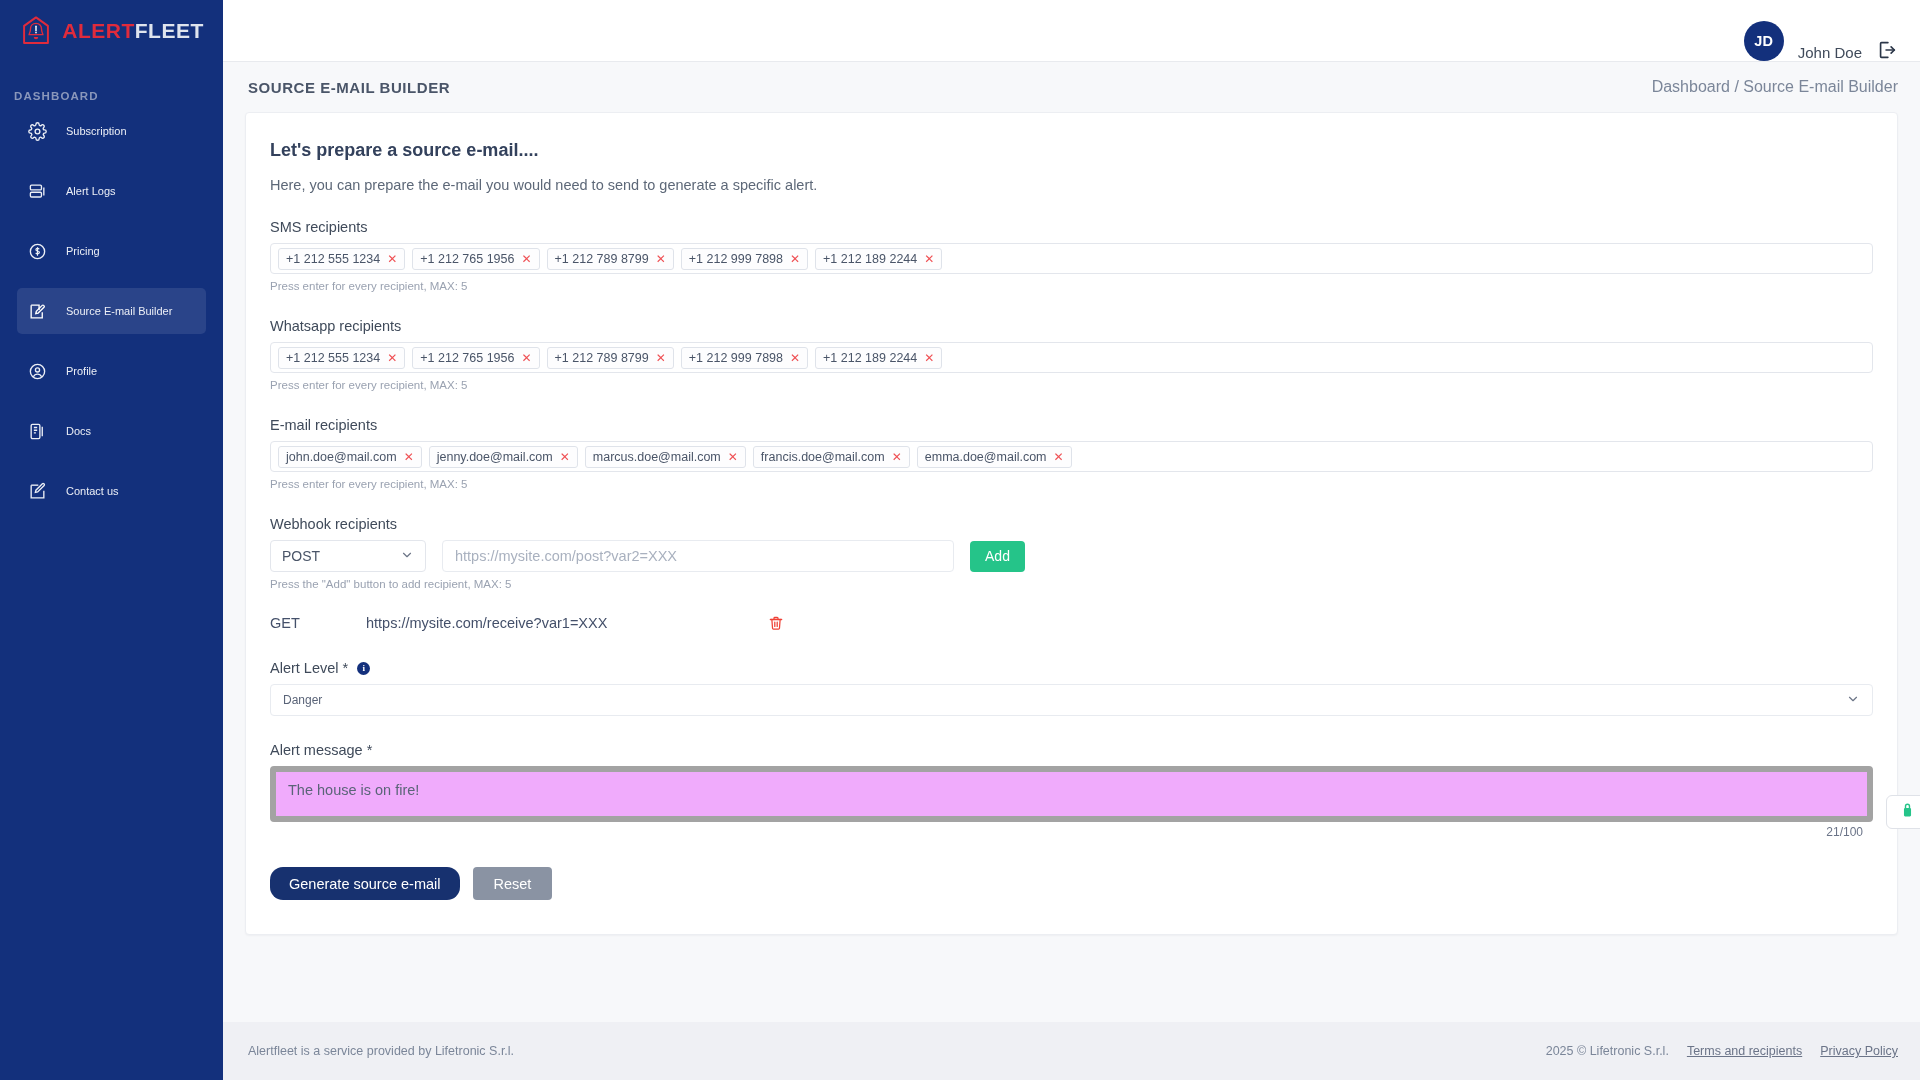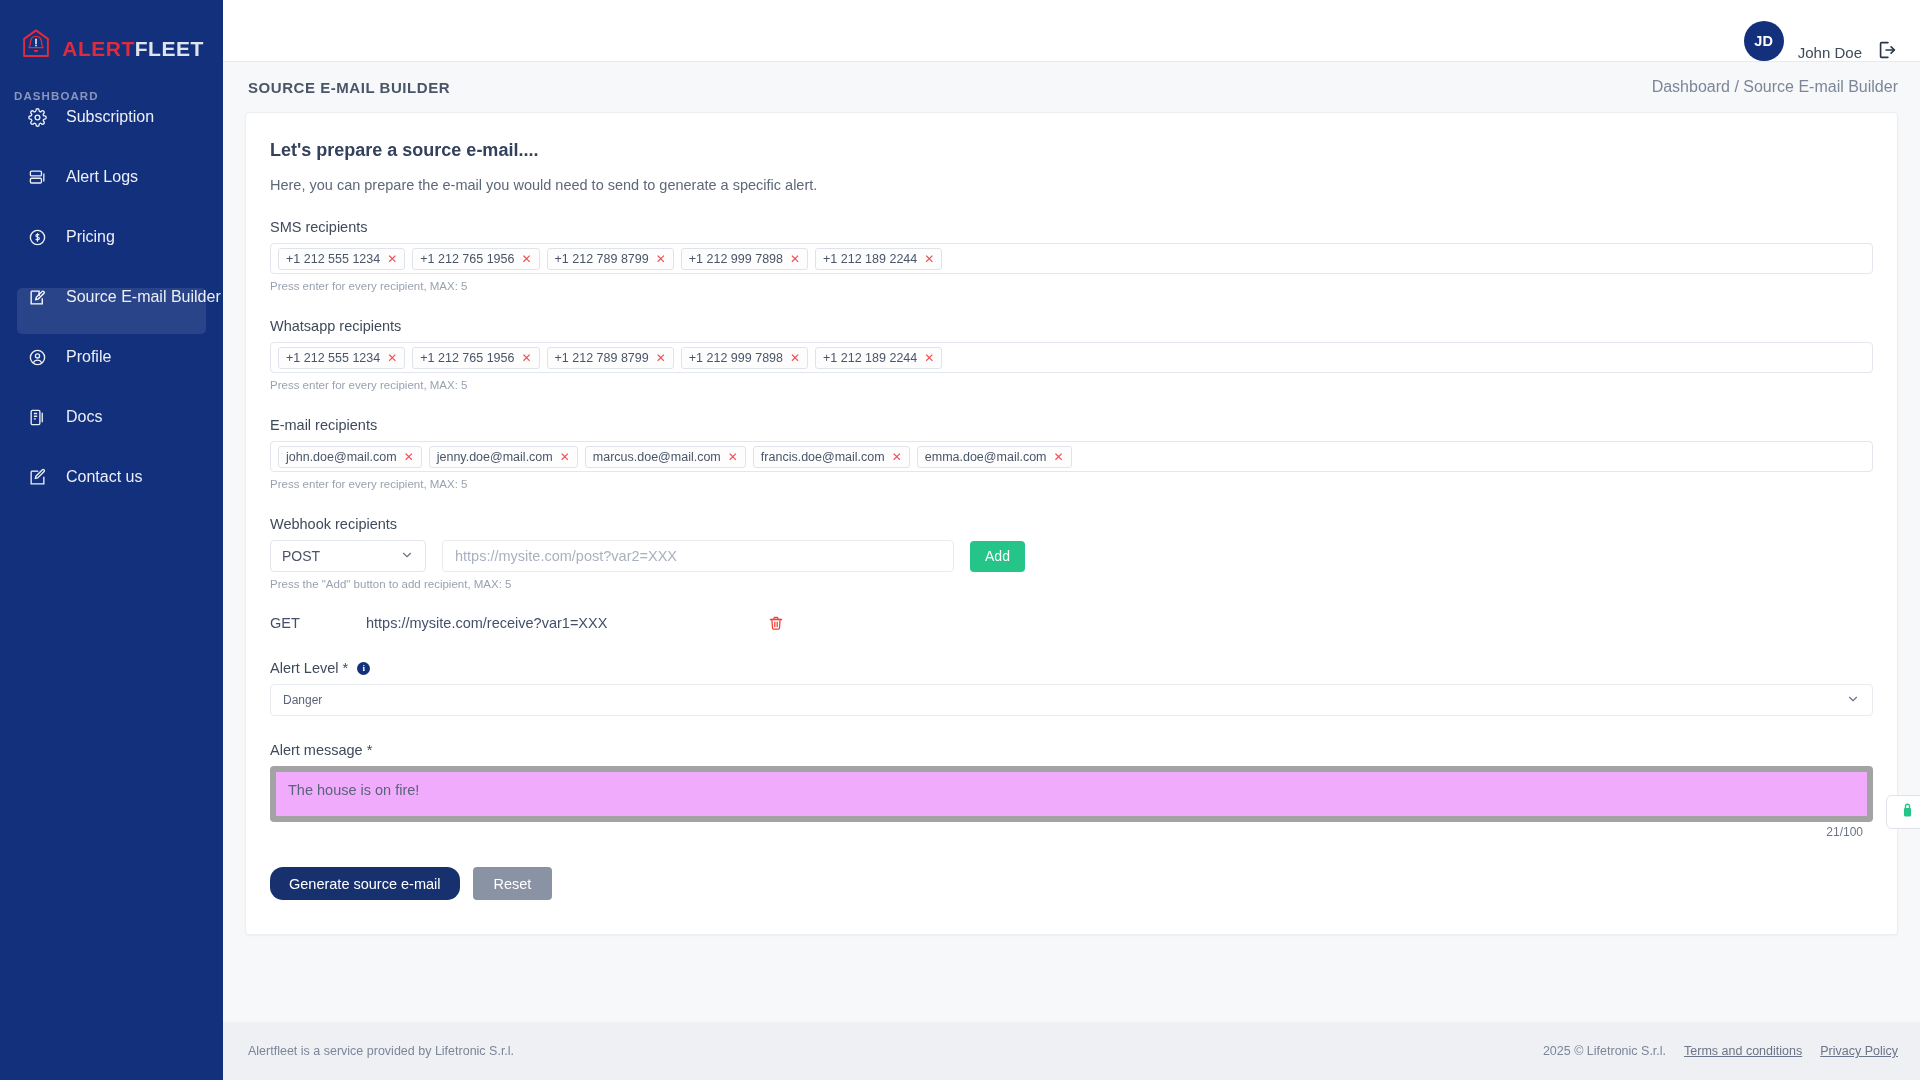--- a/index.html
+++ b/index.html
@@ -20,21 +20,21 @@
     width: 223px;
     min-width: 223px;
     background: #13307c;
     height: 1080px;
     position: relative;
     overflow: hidden;
   }
   .brand {
     height: 62px;
     display: flex;
-    align-items: flex-end;
+    align-items: center;
     justify-content: center;
     gap: 9px;
     border-bottom: 1px solid #13307c;
   }
   .brand-logo { width: 34px; height: 34px; flex: none; }
   .brand-text {
     font-size: 21px;
     letter-spacing: .5px;
     font-weight: 700;
   }
@@ -44,28 +44,28 @@
   .nav-section-title {
     color: #8a97bb;
     font-size: 11.5px;
     letter-spacing: 1.1px;
     font-weight: 600;
     padding: 28px 0 6px 14px;
   }
   .nav { padding: 0 17px; }
   .nav-item {
     display: flex;
-    align-items: flex-start;
+    align-items: center;
     gap: 19px;
     height: 46px;
     padding: 0 11px;
     margin-bottom: 14px;
     border-radius: 5px;
     color: #eceff6;
-    font-size: 16px;
+    font-size: 11px;
     cursor: pointer;
     white-space: nowrap;
   }
   .nav-item.active { background: #2a4489; }
   .nav-icon { width: 19px; height: 19px; flex: none; display: block; }
   .nav-icon svg { display: block; }
 
   
   .main {
     flex: 1;
@@ -609,19 +609,19 @@
           <rect x="7" y="9" width="10" height="12" rx="1.6"></rect>
           <path d="M9.2 9V6.6a2.8 2.8 0 0 1 5.6 0V9" fill="none" stroke="#25c489" stroke-width="2"></path>
         </svg>
       </span>
     </div>
 
     <footer class="footer">
       <div>Alertfleet is a service provided by Lifetronic S.r.l.</div>
       <div class="footer-right">
         <span>2025 © Lifetronic S.r.l.</span>
-        <a>Terms and conditions</a>
+        <a>Terms and recipients</a>
         <a>Privacy Policy</a>
       </div>
     </footer>
 
   </div>
 </div>
 
 </body></html>

